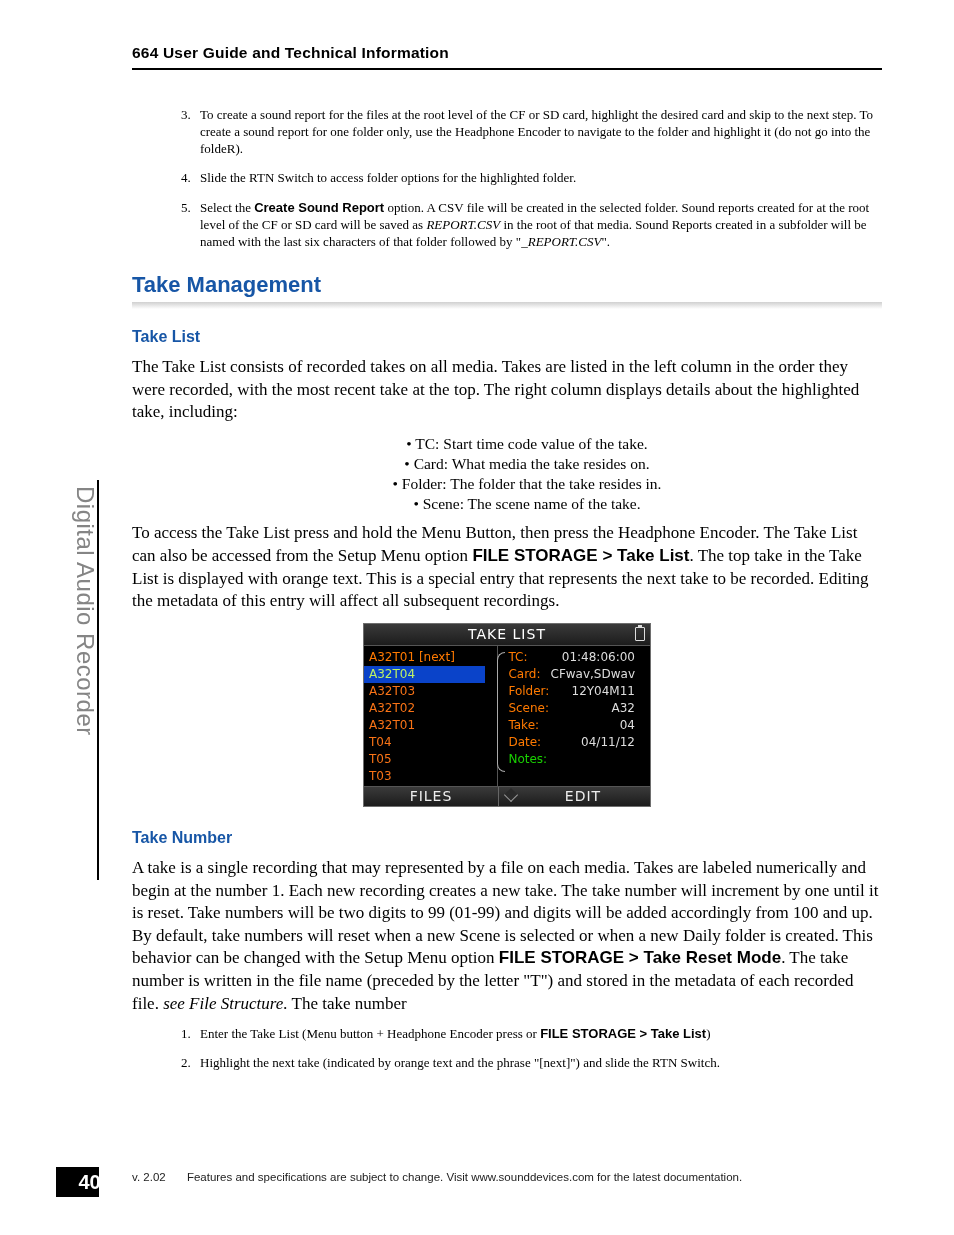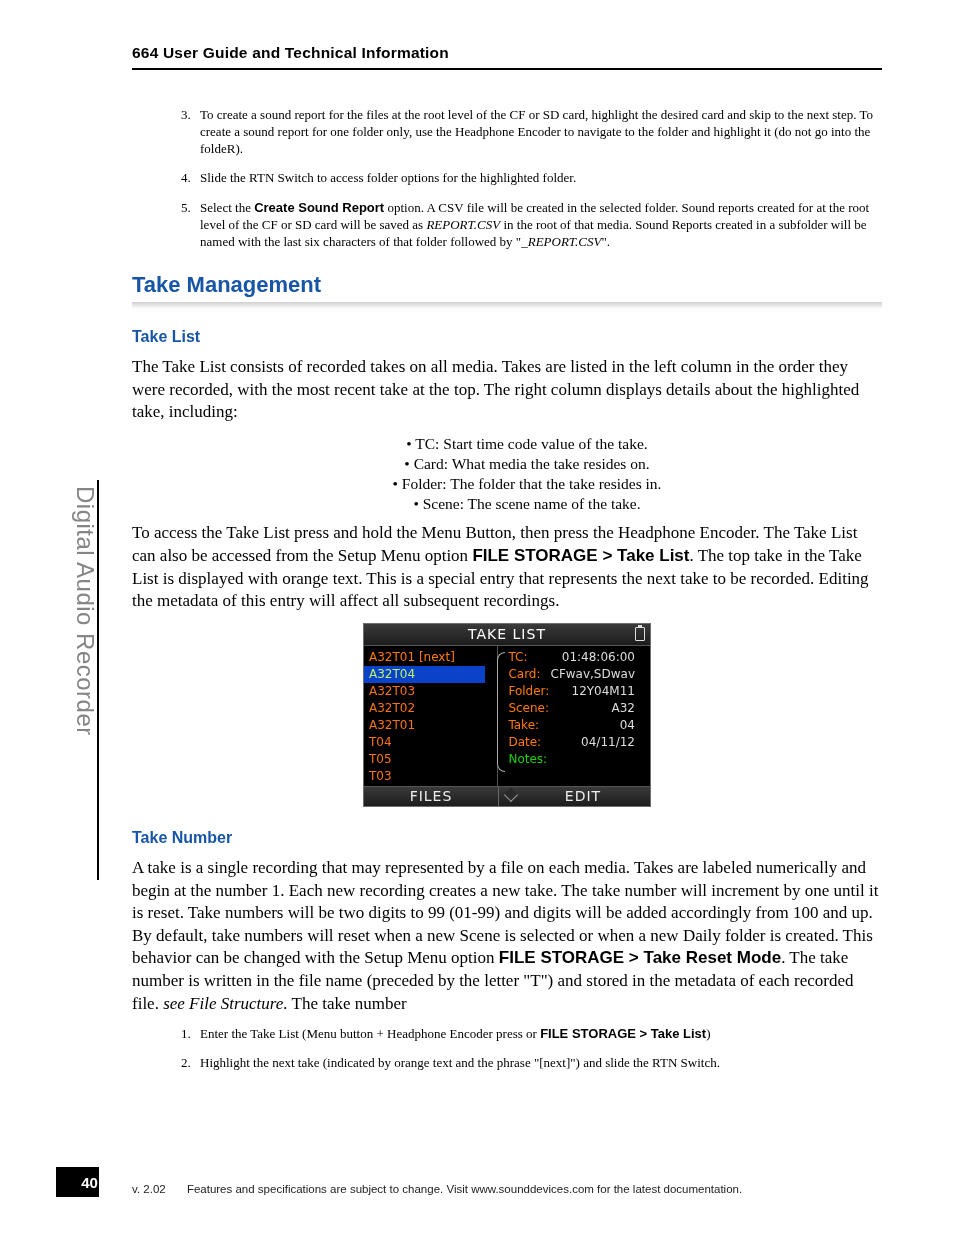--- a/index.html
+++ b/index.html
@@ -244,31 +244,31 @@
   .page-num-box {
     position: absolute;
     left: 56px;
     bottom: 38px;
     width: 43px;
     height: 30px;
     background: #000;
     color: #fff;
     font-family: Verdana, sans-serif;
     font-weight: bold;
-    font-size: 15px;
+    font-size: 20px;
     display: flex;
     align-items: center;
     justify-content: center;
     padding-left: 24px;
   }
   .footer-line {
     position: absolute;
     left: 132px;
     right: 72px;
-    bottom: 40px;
+    bottom: 52px;
     font-family: Arial, sans-serif;
     font-size: 11.5px;
     color: #222;
   }
   .footer-line .ver { margin-right: 18px; }
 </style>
 </head>
 <body>
 
 <div class="page">

